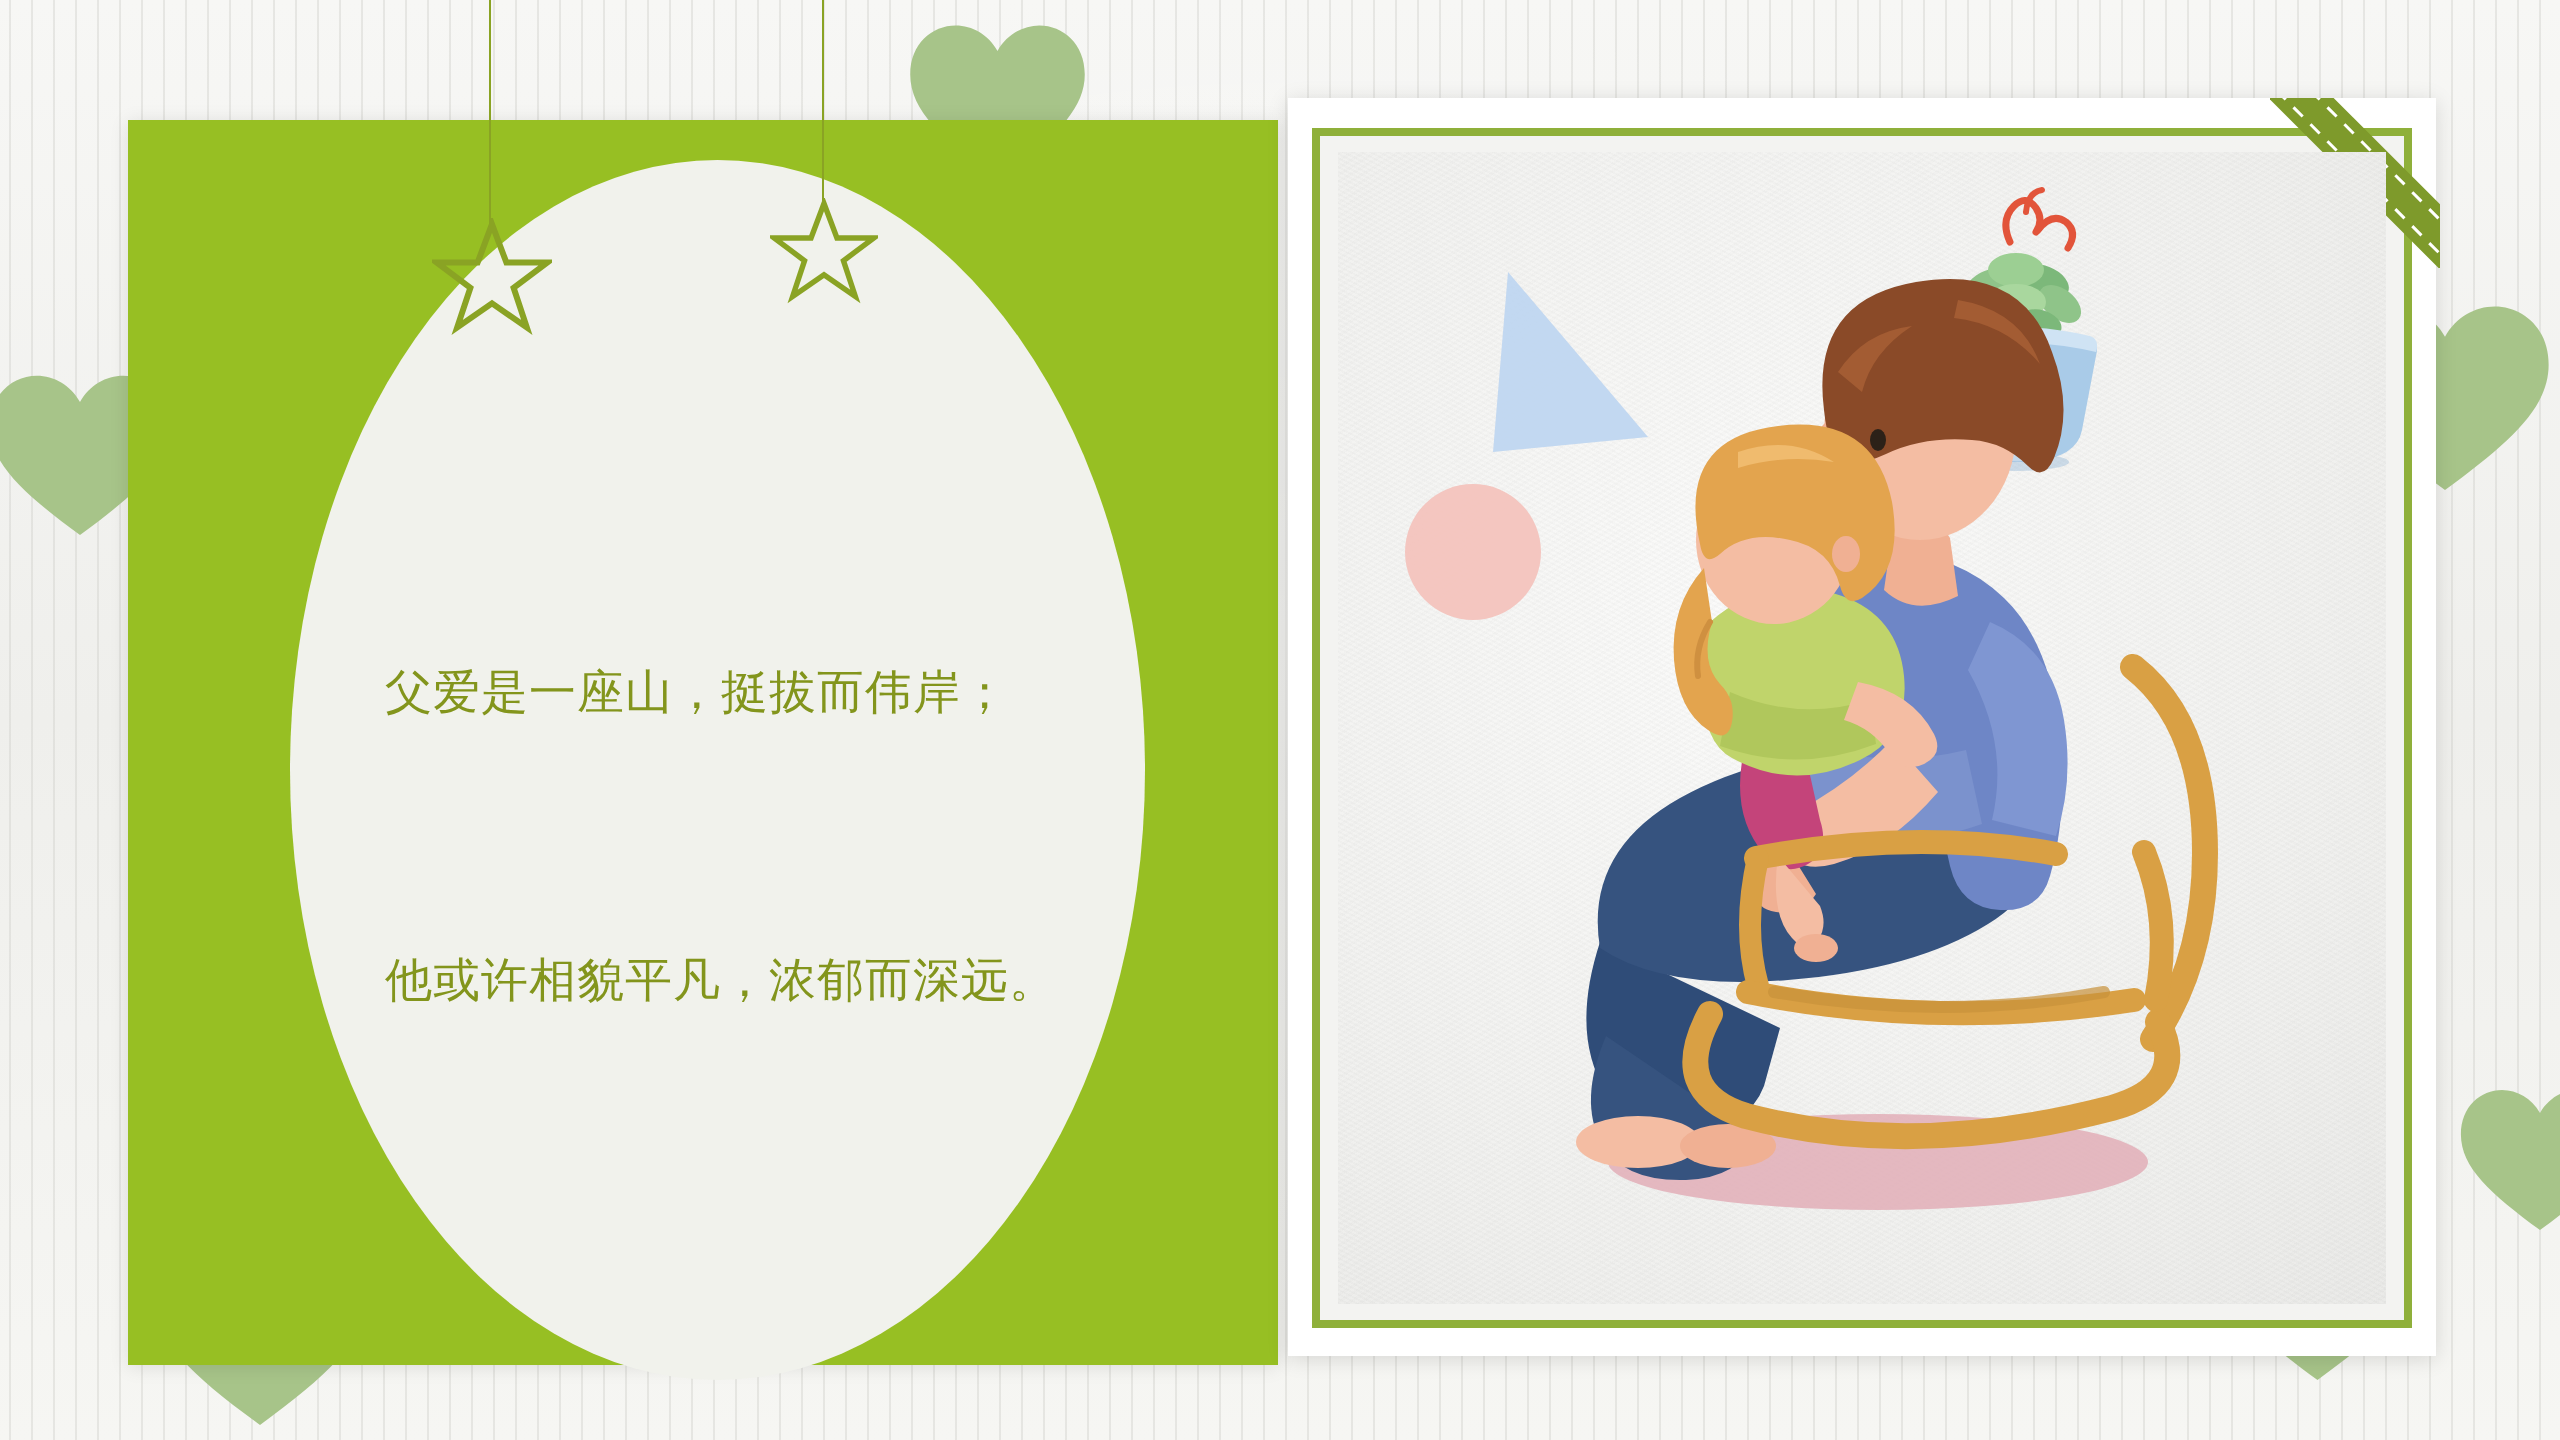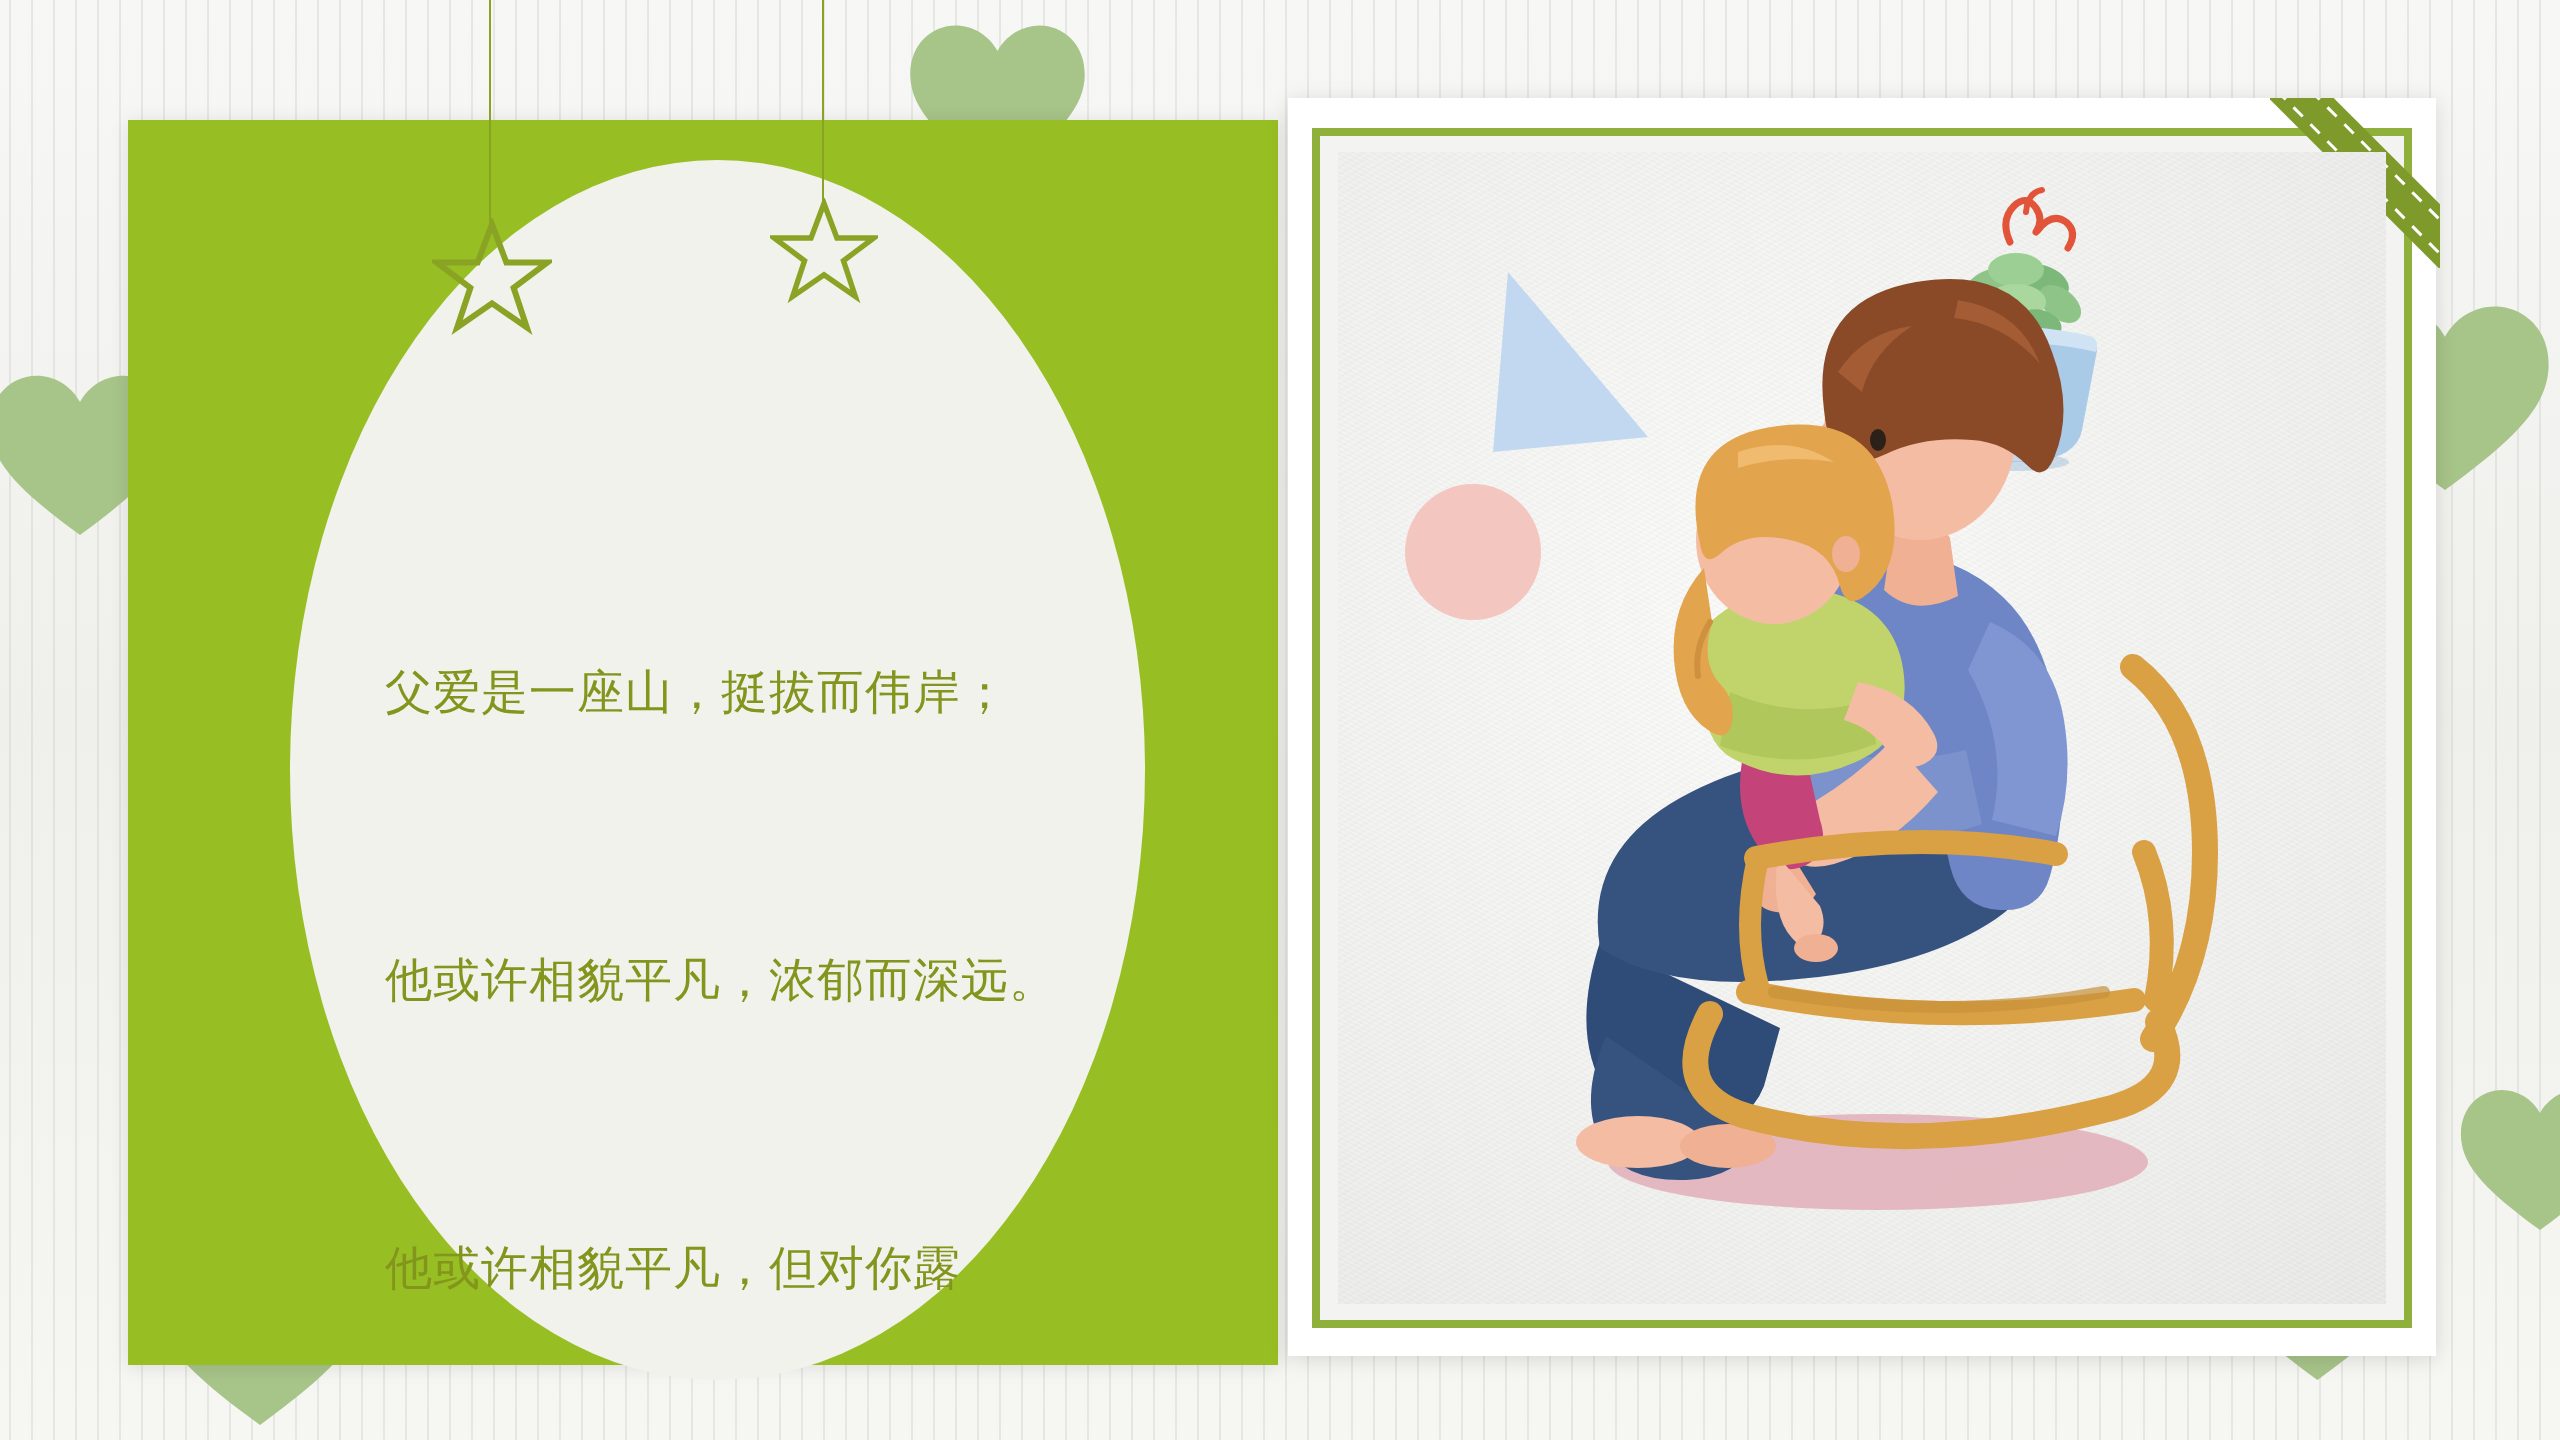--- a/index.html
+++ b/index.html
@@ -149,21 +149,20 @@
 
   <div class="star-wrap" style="left:770px;top:198px;width:108px;height:106px;">
     <svg width="108" height="106" viewBox="0 0 100 96">
       <path d="M50 4 L62 36 L96 36 L68 57 L79 90 L50 70 L21 90 L32 57 L4 36 L38 36 Z" fill="none" stroke="#8aa324" stroke-width="5" stroke-linejoin="miter"></path>
     </svg>
   </div>
 
   <div class="poem" style="left:385px;top:452px;width:720px;">
     <div>父爱是一座山，挺拔而伟岸；</div>
     <div>他或许相貌平凡，浓郁而深远。</div>
-    <div>他或许相貌平凡，但对你露</div>
     
     
     
     
   </div>
 
   <div class="photo-outer" style="left:1288px;top:98px;width:1148px;height:1258px;"></div>
 
   <div class="photo-frame-green" style="left:1312px;top:128px;width:1100px;height:1200px;"></div>
 

